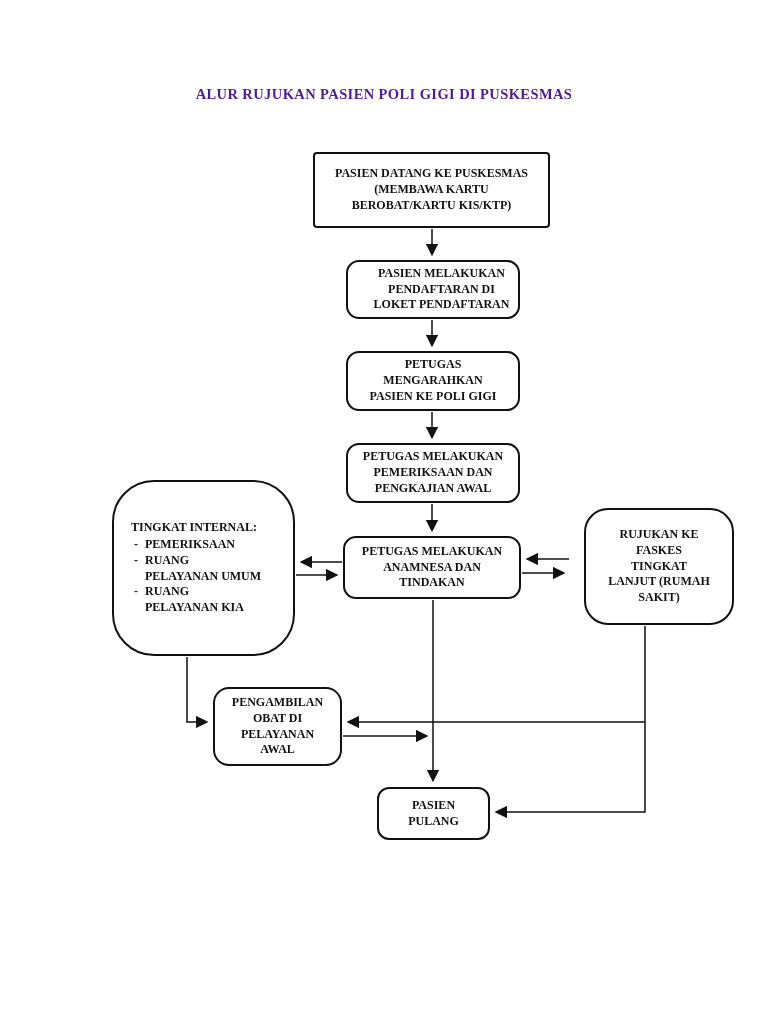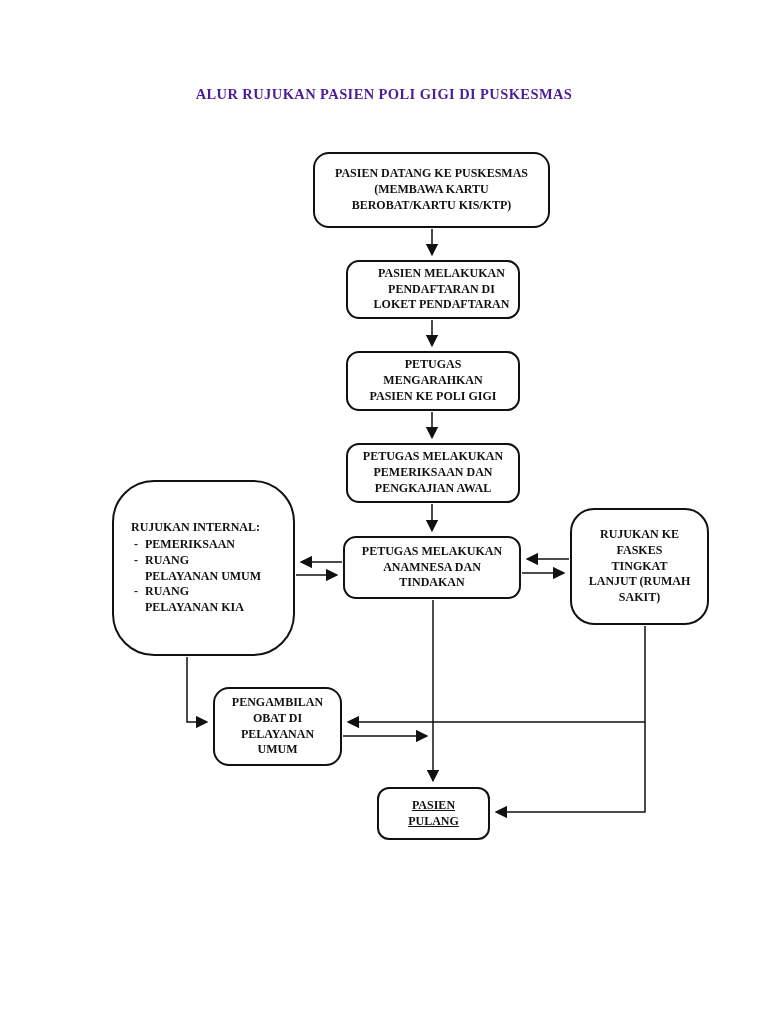--- a/index.html
+++ b/index.html
@@ -30,35 +30,35 @@
     align-items: center;
     justify-content: center;
     box-sizing: border-box;
     text-align: center;
     font-weight: bold;
     font-size: 12px;
     line-height: 1.32;
     z-index: 2;
   }
   .node-label { white-space: pre-line; }
-  #node-datang        { left: 313px; top: 152px; width: 237px; height: 76px; border-radius: 16px; }
+  #node-datang        { left: 313px; top: 152px; width: 237px; height: 76px; border-radius: 4px; }
   #node-pendaftaran   { left: 346px; top: 260px; width: 174px; height: 59px; border-radius: 13px; padding-left: 17px; }
   #node-mengarahkan   { left: 346px; top: 351px; width: 174px; height: 60px; border-radius: 13px; justify-content: center; }
   #node-pemeriksaan   { left: 346px; top: 443px; width: 174px; height: 60px; border-radius: 13px; }
   #node-anamnesa      { left: 343px; top: 536px; width: 178px; height: 63px; border-radius: 13px; }
   #node-rujukan-internal {
     left: 112px; top: 480px; width: 183px; height: 176px;
     border-radius: 42px;
     justify-content: flex-start;
     text-align: left;
     padding: 10px 8px 10px 17px;
   }
-  #node-rujukan-faskes { left: 570px; top: 508px; width: 139px; height: 117px; border-radius: 24px; }
+  #node-rujukan-faskes { left: 584px; top: 508px; width: 150px; height: 117px; border-radius: 24px; }
   #node-pengambilan    { left: 213px; top: 687px; width: 129px; height: 79px; border-radius: 16px; }
-  #node-pulang         { left: 377px; top: 787px; width: 113px; height: 53px; border-radius: 12px; text-decoration: underline; }
+  #node-pulang         { left: 377px; top: 787px; width: 113px; height: 53px; border-radius: 12px; }
   .internal-list { width: 100%; }
   .internal-heading { margin-bottom: 1px; }
   .internal-item { display: flex; align-items: flex-start; }
   .internal-item .dash { width: 11px; flex: 0 0 11px; text-align: left; margin-left: 3px; }
   .internal-item .item-text { white-space: pre-line; }
   svg.connectors {
     position: absolute; left: 0; top: 0;
     width: 768px; height: 1024px;
     z-index: 1;
     pointer-events: none;
@@ -94,21 +94,21 @@
 </div>
 
 <div class="node" id="node-anamnesa">
   <div class="node-label">PETUGAS MELAKUKAN
 ANAMNESA DAN
 TINDAKAN</div>
 </div>
 
 <div class="node" id="node-rujukan-internal">
   <div class="internal-list">
-    <div class="internal-heading">RUJUKAN INTERNAL:</div>
+    <div class="internal-heading">TINGKAT INTERNAL:</div>
     <div class="internal-item">
       <span class="dash">-</span>
       <span class="item-text">PEMERIKSAAN</span>
     </div>
     <div class="internal-item">
       <span class="dash">-</span>
       <span class="item-text">RUANG
 PELAYANAN UMUM</span>
     </div>
     <div class="internal-item">
@@ -124,21 +124,21 @@
 FASKES
 TINGKAT
 LANJUT (RUMAH
 SAKIT)</div>
 </div>
 
 <div class="node" id="node-pengambilan">
   <div class="node-label">PENGAMBILAN
 OBAT DI
 PELAYANAN
-UMUM</div>
+AWAL</div>
 </div>
 
 <div class="node" id="node-pulang">
   <div class="node-label">PASIEN
 PULANG</div>
 </div>
 
 <svg class="connectors" viewBox="0 0 768 1024" xmlns="http://www.w3.org/2000/svg">
   <defs>
     <marker id="ah" viewBox="0 0 10 10" refX="8.2" refY="5" markerWidth="8.5" markerHeight="8.5" orient="auto-start-reverse">

